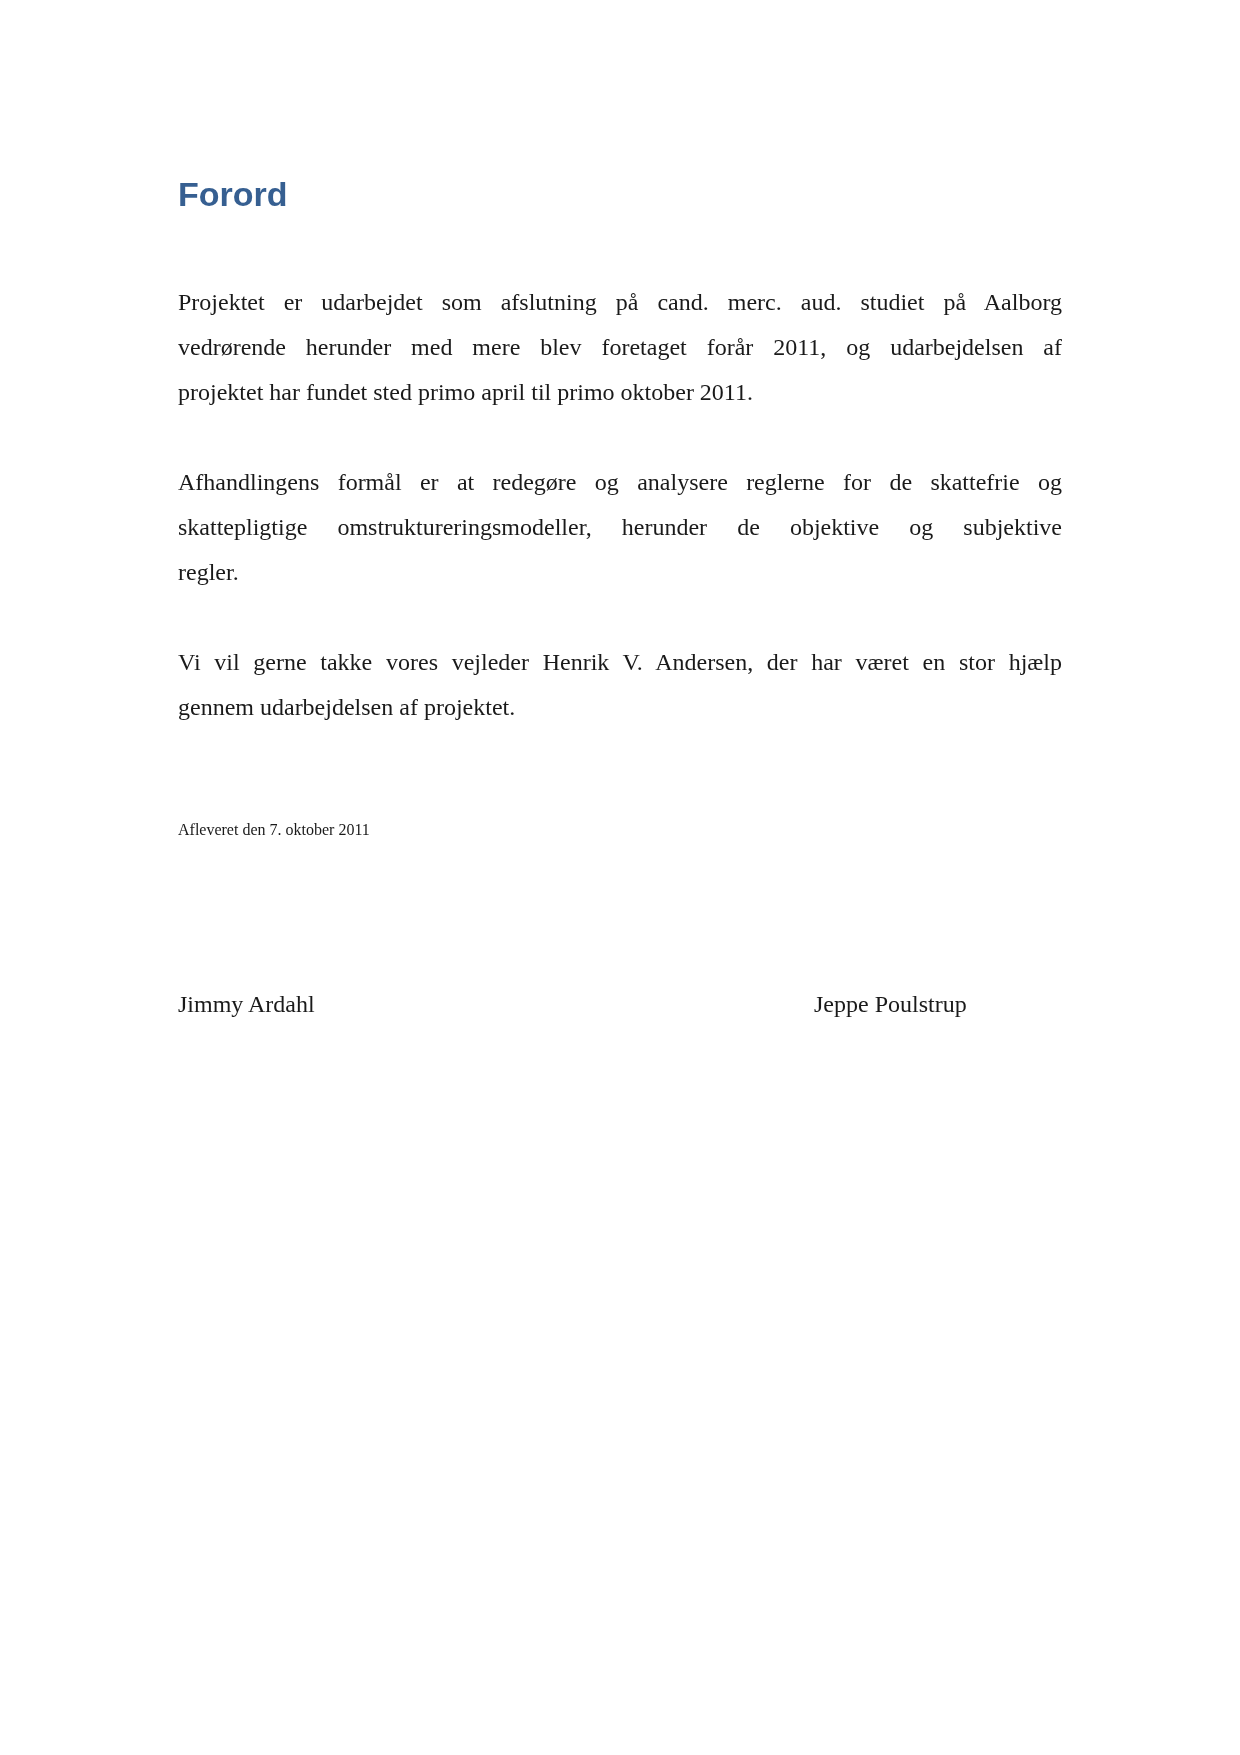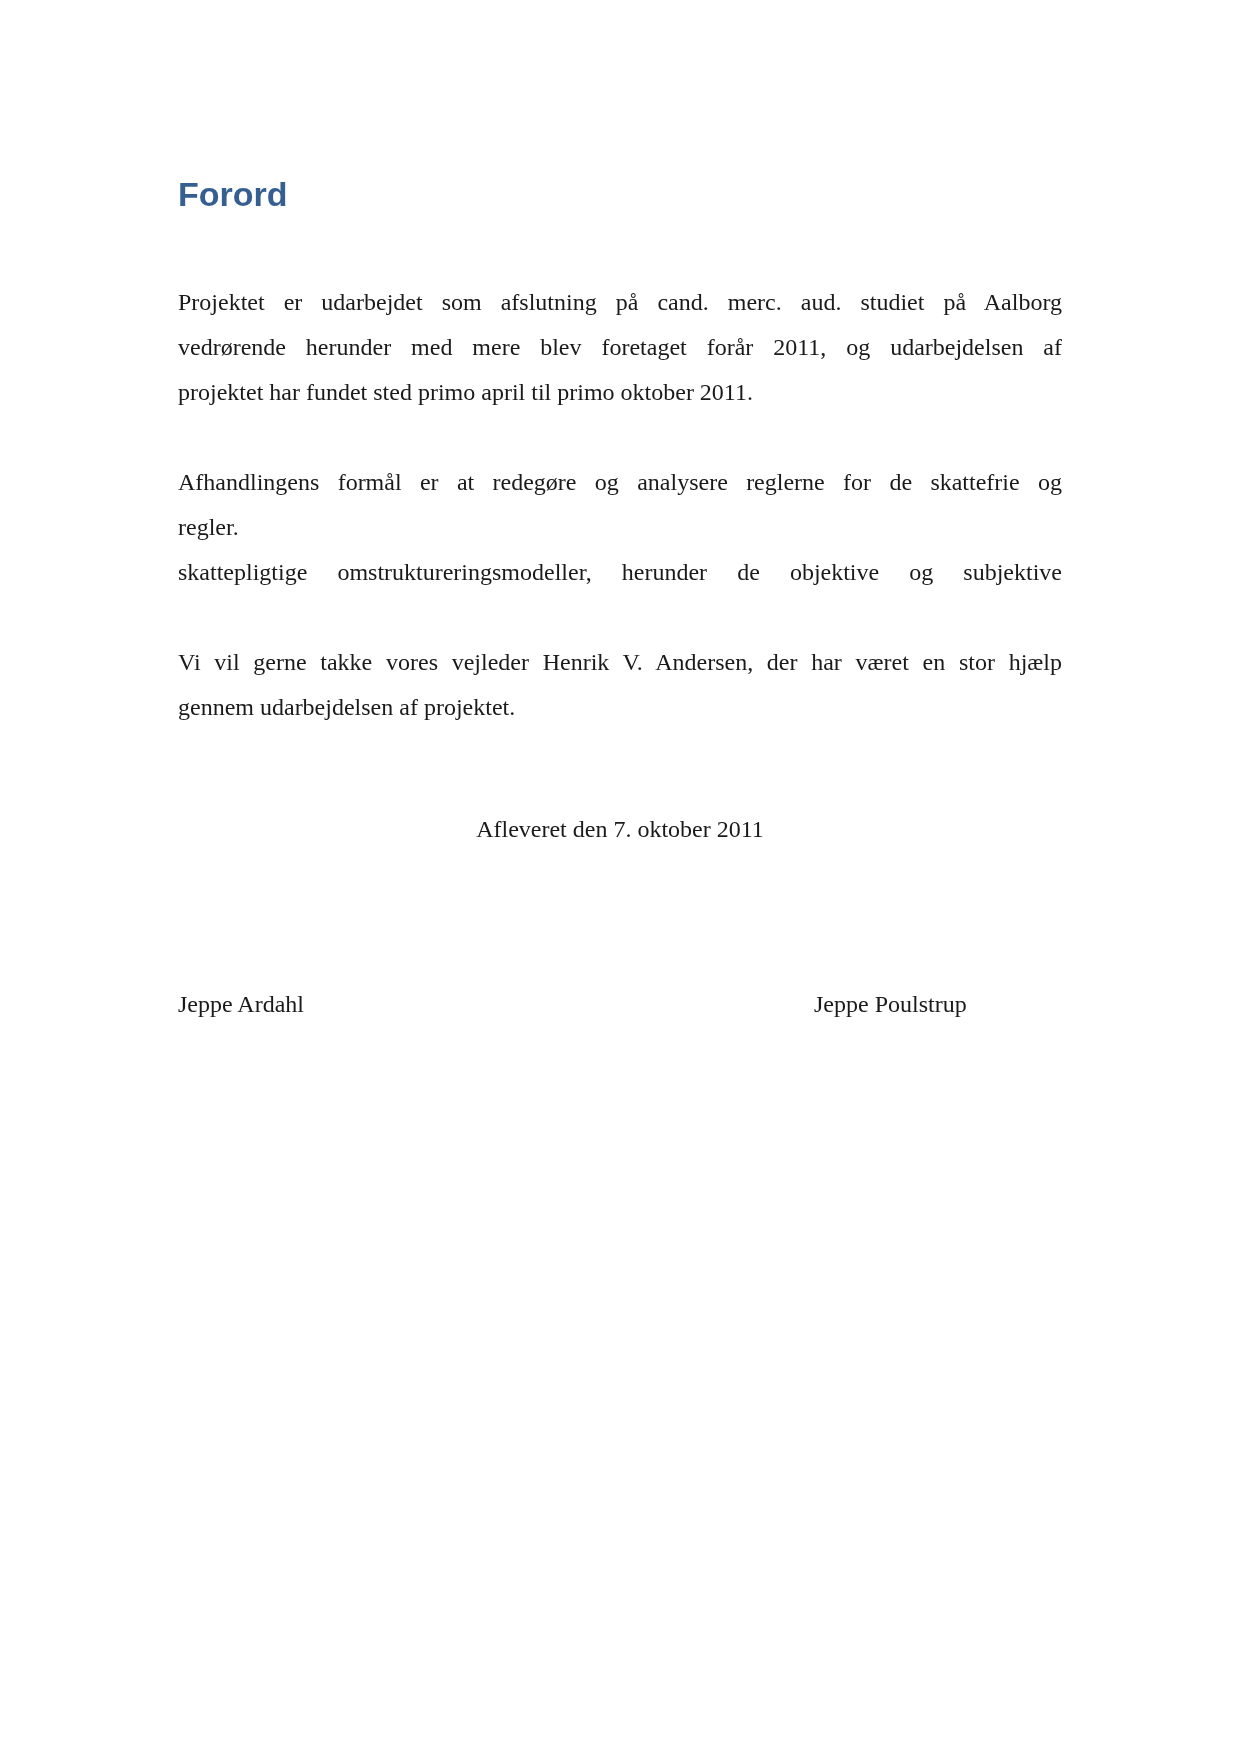--- a/index.html
+++ b/index.html
@@ -46,22 +46,21 @@
     overflow:hidden;
     white-space:normal;
   }
   .line.last{
     text-align-last:left;
   }
   .date-line{
     margin:77px 0 0 0;
     height:45px;
     line-height:45px;
-    font-size:24px;
-    text-align:center;
+    font-size:16px;
   }
   .sig-row{
     position:relative;
     margin-top:130px;
     height:45px;
     line-height:45px;
     font-size:24px;
   }
   .sig-name{
     display:inline-block;
@@ -90,32 +89,32 @@
     <h1 class="heading">Forord</h1>
 
     <div class="para">
       <p class="line">Projektet er udarbejdet som afslutning på cand. merc. aud. studiet på Aalborg</p>
       <p class="line">vedrørende herunder med mere blev foretaget forår 2011, og udarbejdelsen af</p>
       <p class="line last">projektet har fundet sted primo april til primo oktober 2011.</p>
     </div>
 
     <div class="para">
       <p class="line">Afhandlingens formål er at redegøre og analysere reglerne for de skattefrie og</p>
+      <p class="line">skattepligtige omstruktureringsmodeller, herunder de objektive og subjektive</p>
       <p class="line last">regler.</p>
-      <p class="line">skattepligtige omstruktureringsmodeller, herunder de objektive og subjektive</p>
     </div>
 
     <div class="para">
       <p class="line">Vi vil gerne takke vores vejleder Henrik V. Andersen, der har været en stor hjælp</p>
       <p class="line last">gennem udarbejdelsen af projektet.</p>
     </div>
 
     <p class="date-line">Afleveret den 7. oktober 2011</p>
 
     <div class="sig-row">
-      <span class="sig-name sig-name--left">Jeppe Ardahl</span>
+      <span class="sig-name sig-name--left">Jimmy Ardahl</span>
       <span class="sig-name sig-name--right">Jeppe Poulstrup</span>
     </div>
 
   </div>
 
   <div class="page-number">1</div>
 </div>
 
 </body></html>

